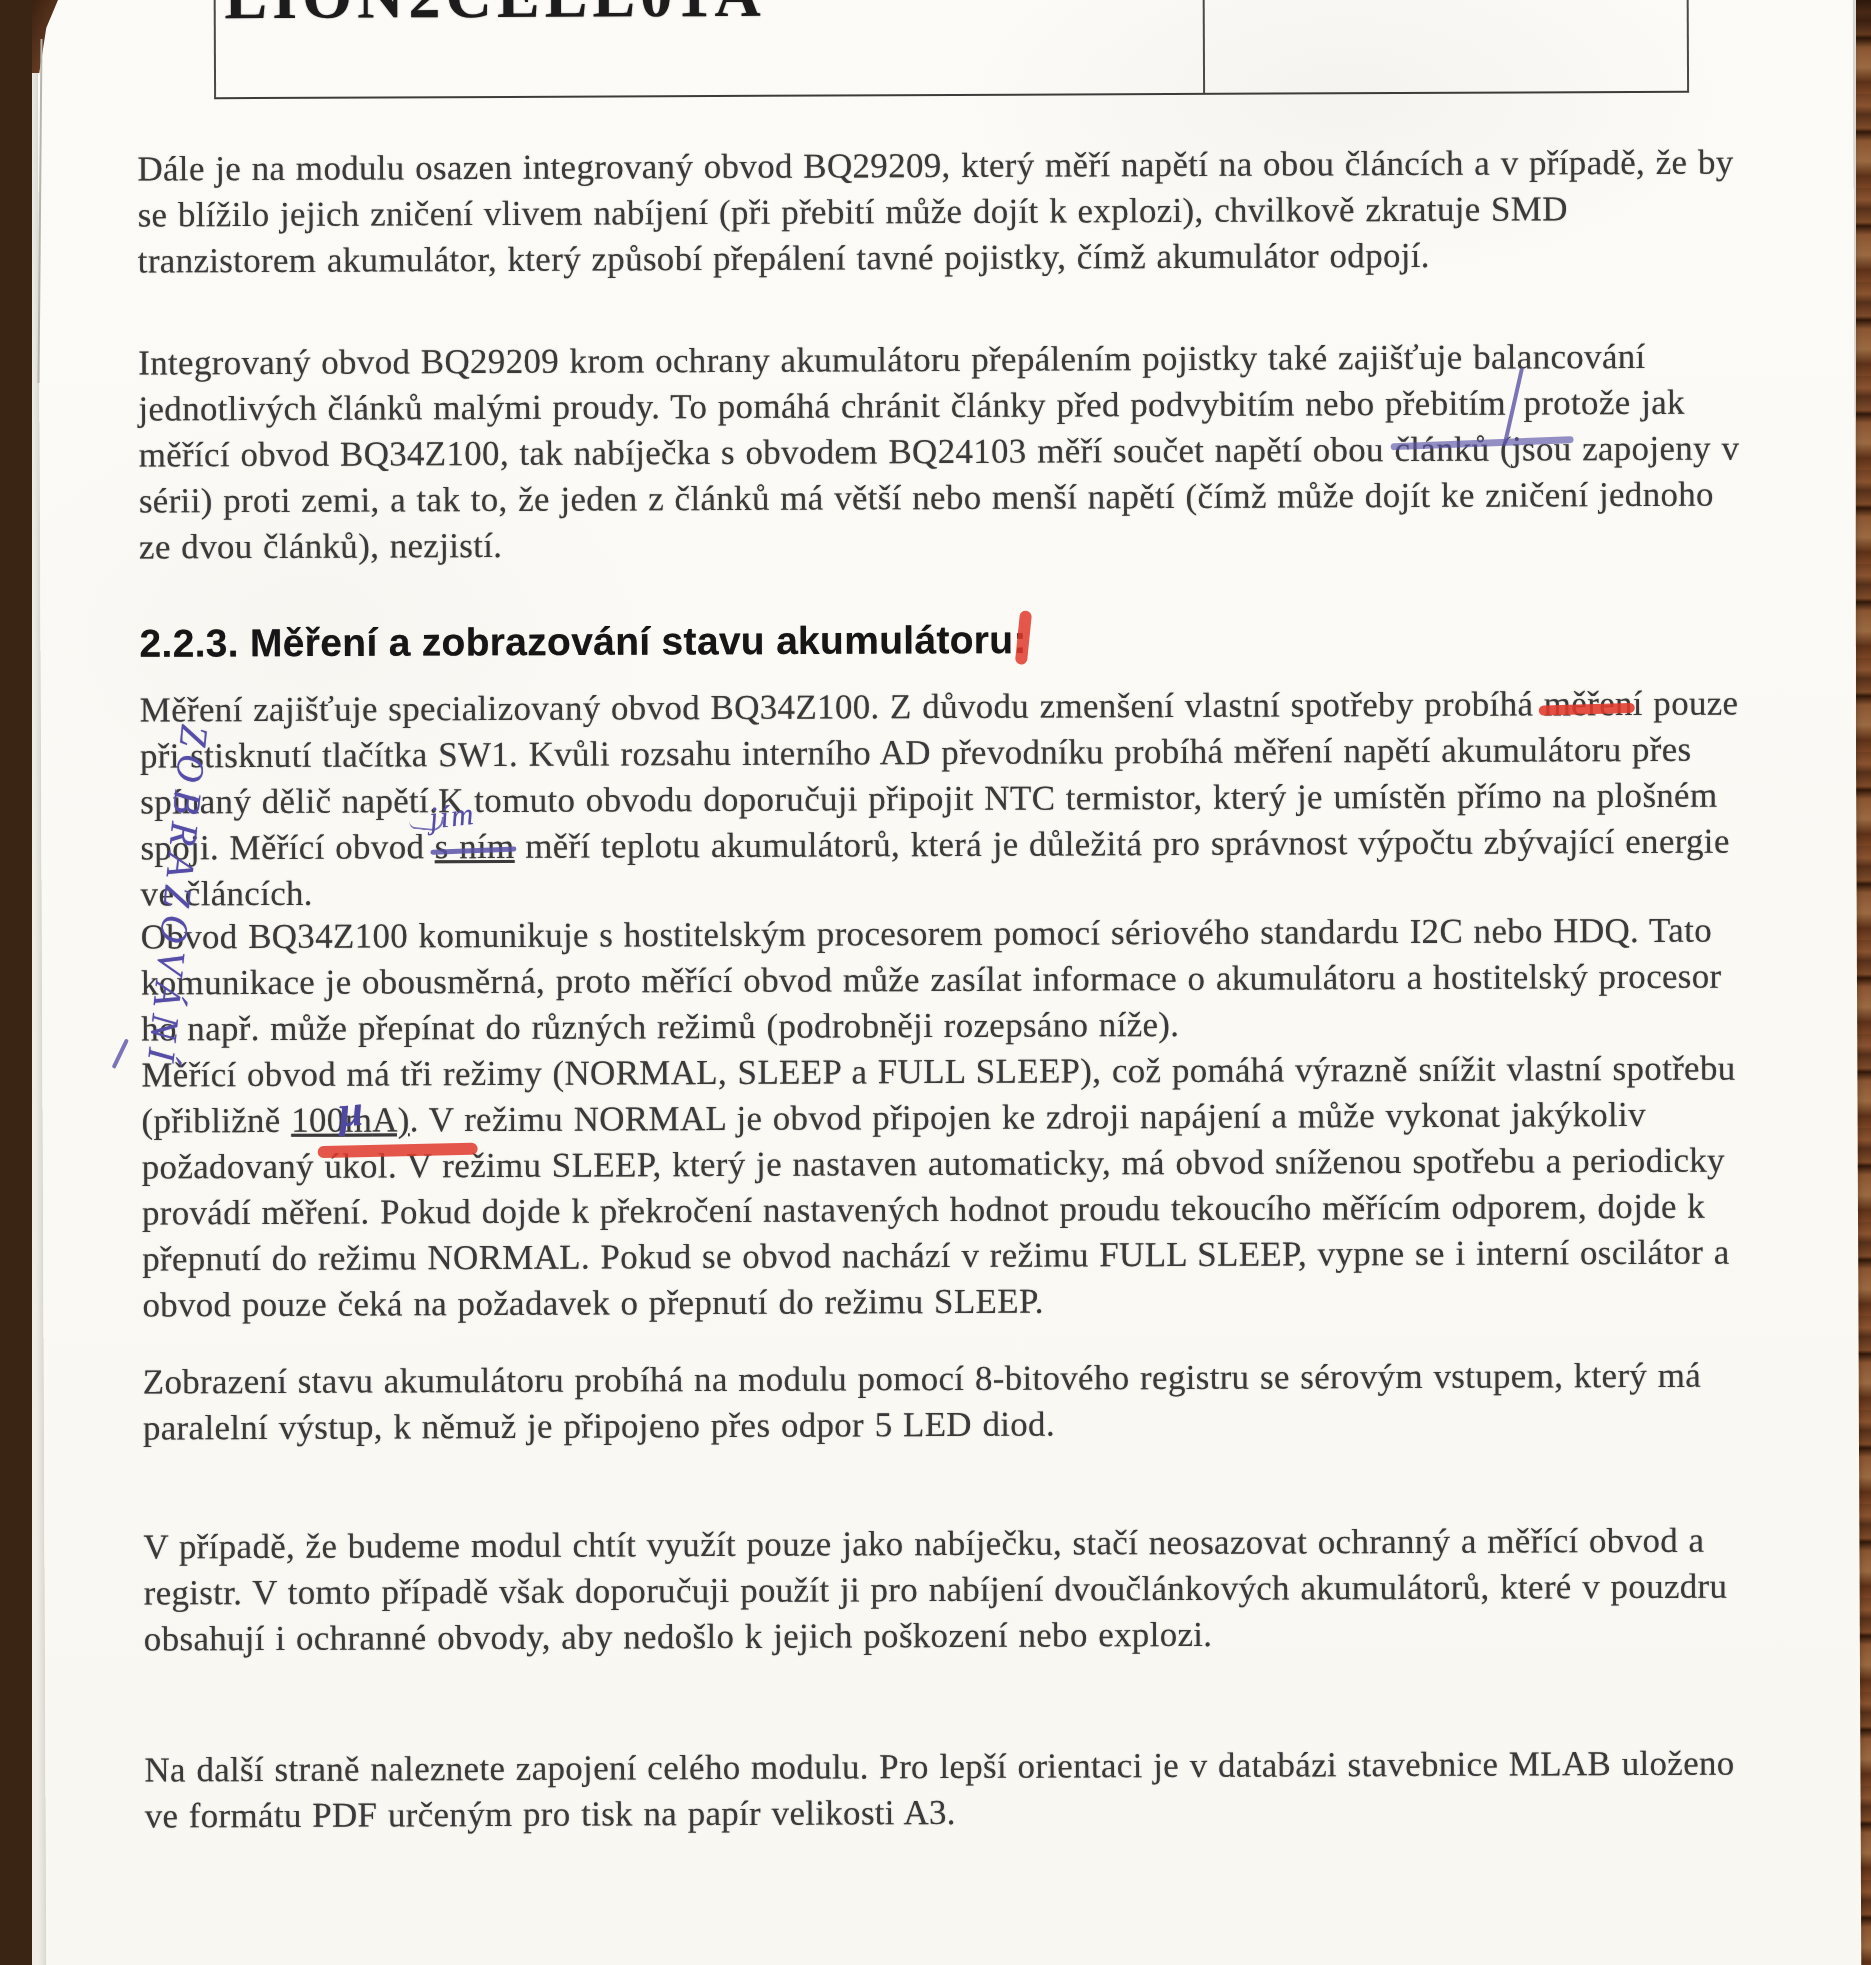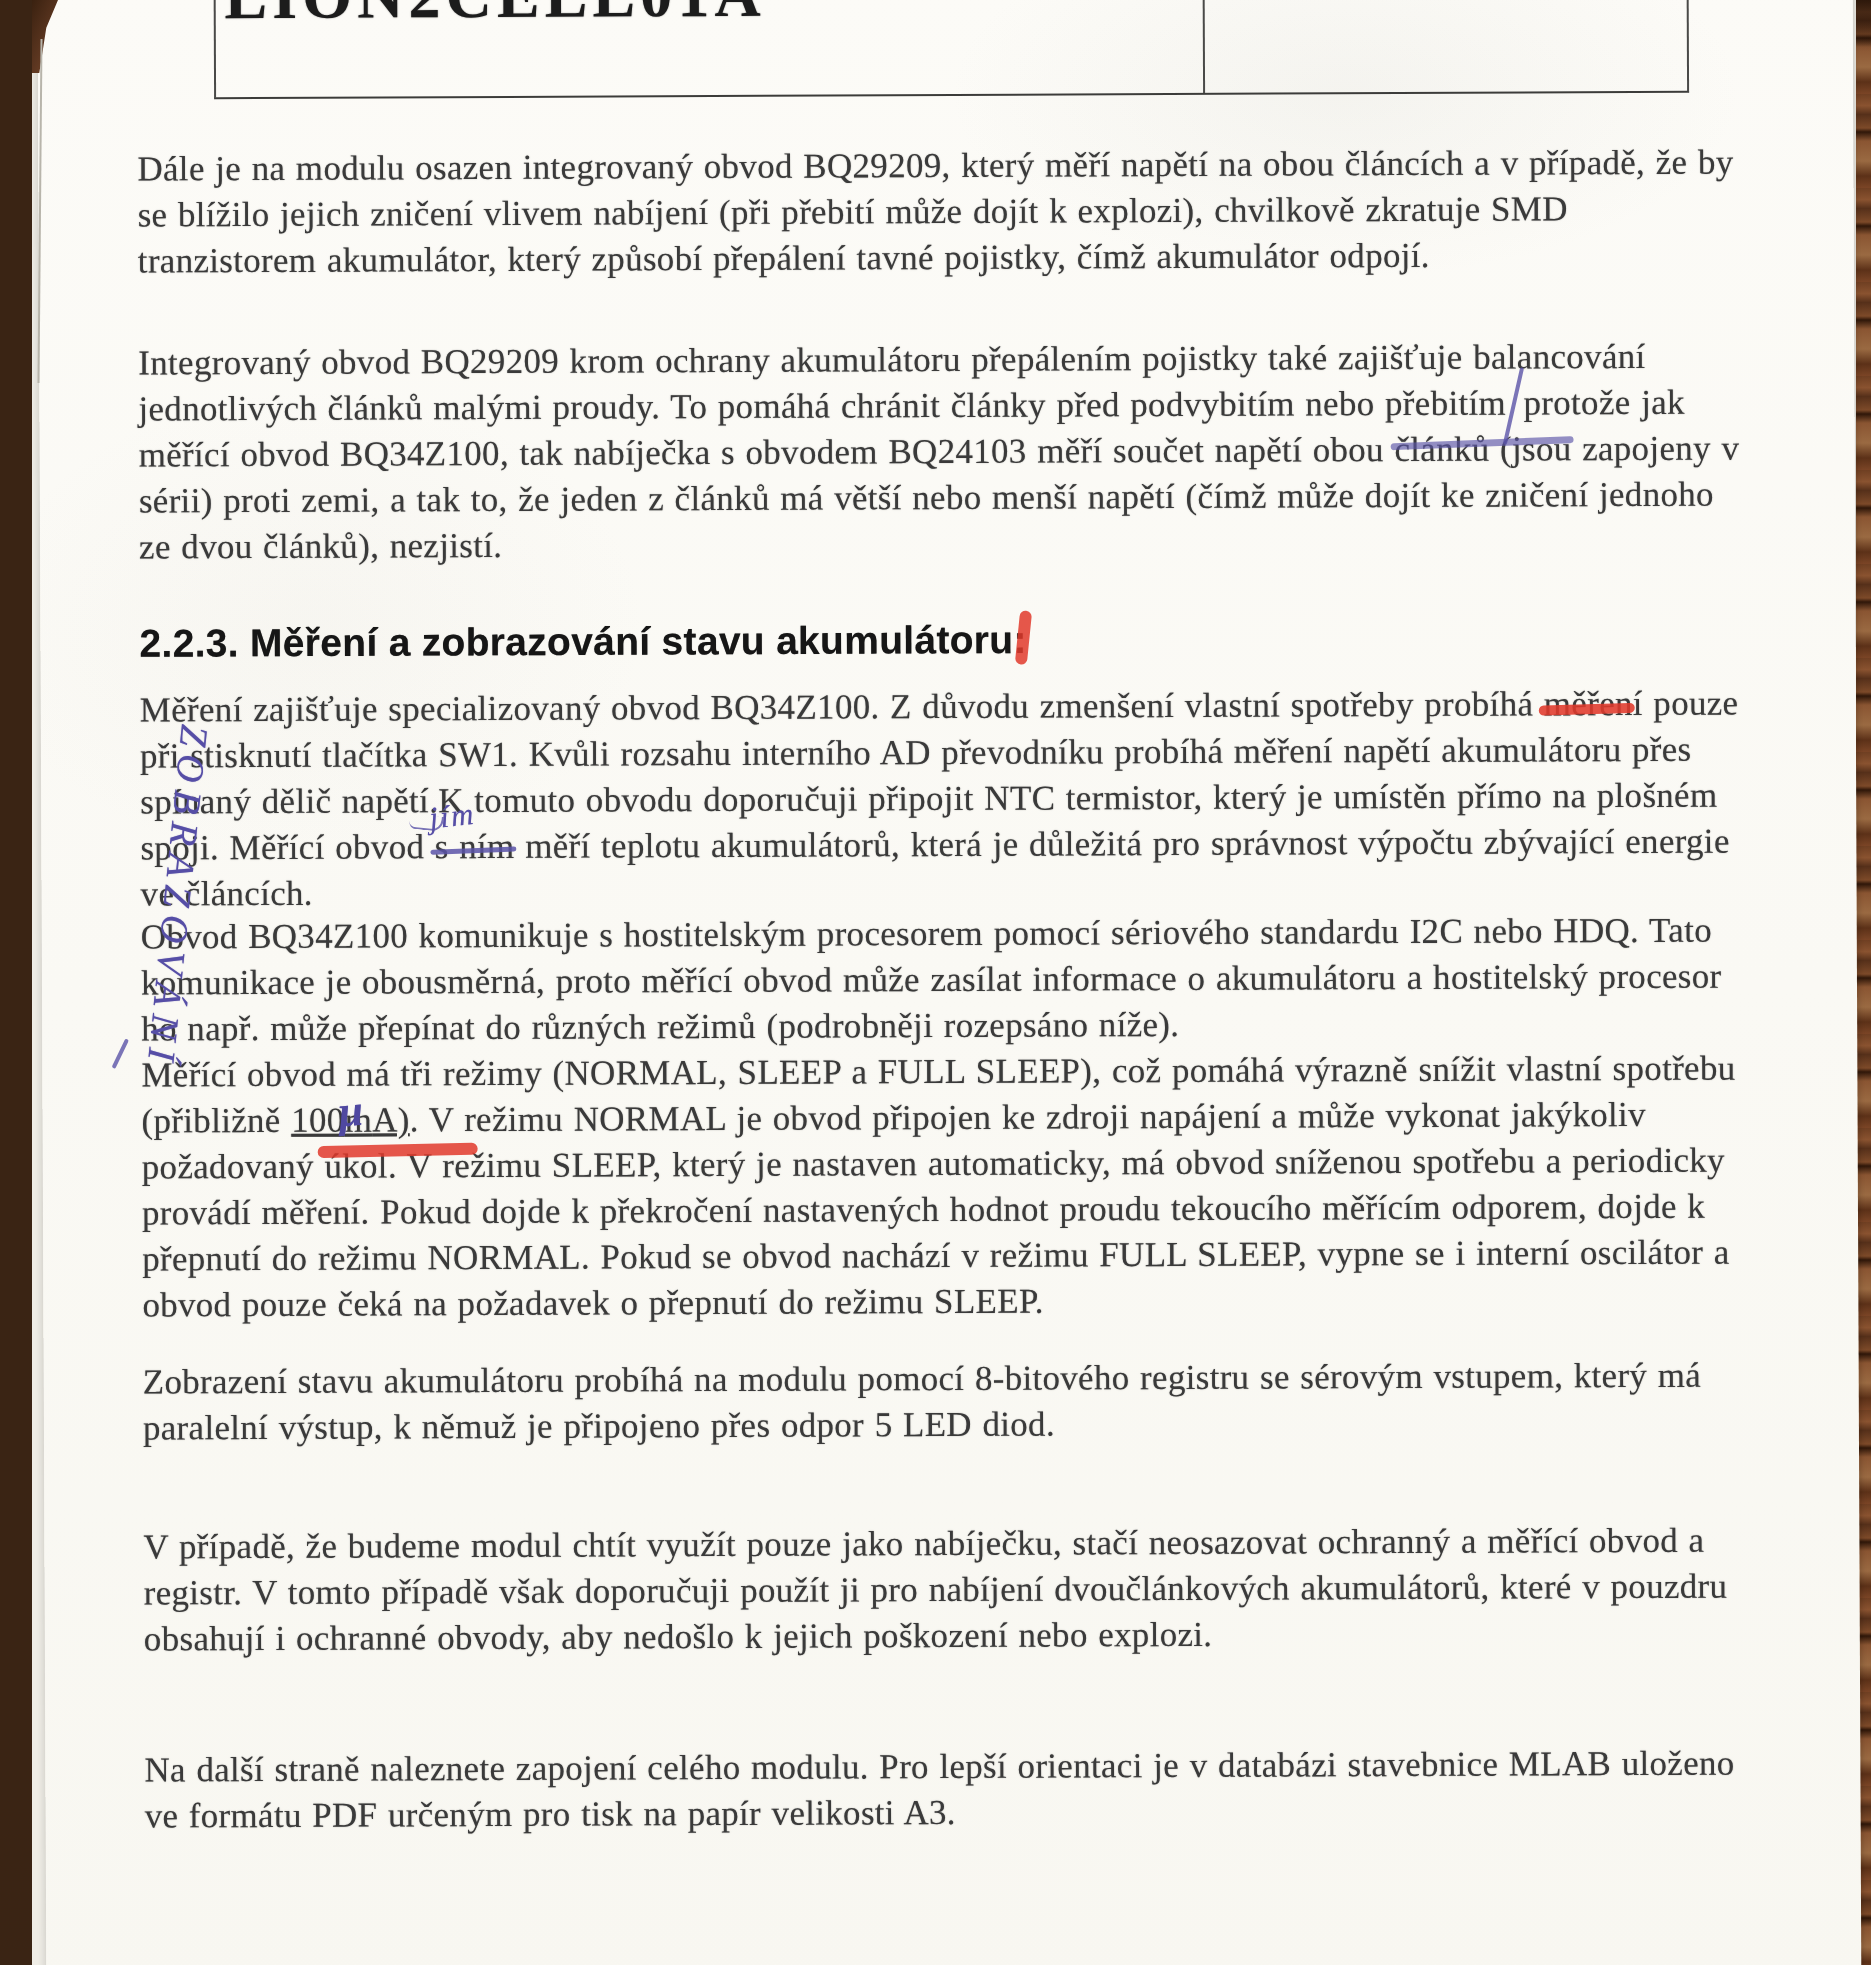--- a/index.html
+++ b/index.html
@@ -83,21 +83,21 @@
   .ins-mark::after{
     content:""; position:absolute; left:-116px; top:32px; width:183px; height:6.6px;
     background:#5b54a8; border-radius:4.4px; transform:rotate(-2deg); opacity:.65;
   }
   .caret-k{position:relative;}
   .caret-k::before{
     content:""; position:absolute; left:-29px; bottom:-10.2px; width:32px; height:13px;
     border-bottom:2.9px solid #5b54a8; border-right:2.9px solid #5b54a8;
     border-radius:0 0 11.7px 7.3px; transform:rotate(6deg); opacity:.8;
   }
-  .struck-blue{position:relative;}
+  .struck-blue{position:relative;text-decoration:underline;}
   .struck-blue::after{
     content:""; position:absolute; left:-6%; right:-2%; top:54%; height:5.1px;
     background:#5b54a8; border-radius:2.9px; transform:rotate(-2deg); opacity:.85;
   }
   .jim{
     position:absolute; top:-34px; left:-5.8px; font-size:31px; font-style:italic;
     color:#564ea6; letter-spacing:2.2px; transform:rotate(-6deg);
     text-shadow:0 0 0.7px rgba(86,78,166,.6); white-space:nowrap;
   }
   .m-corrected{position:relative;}

